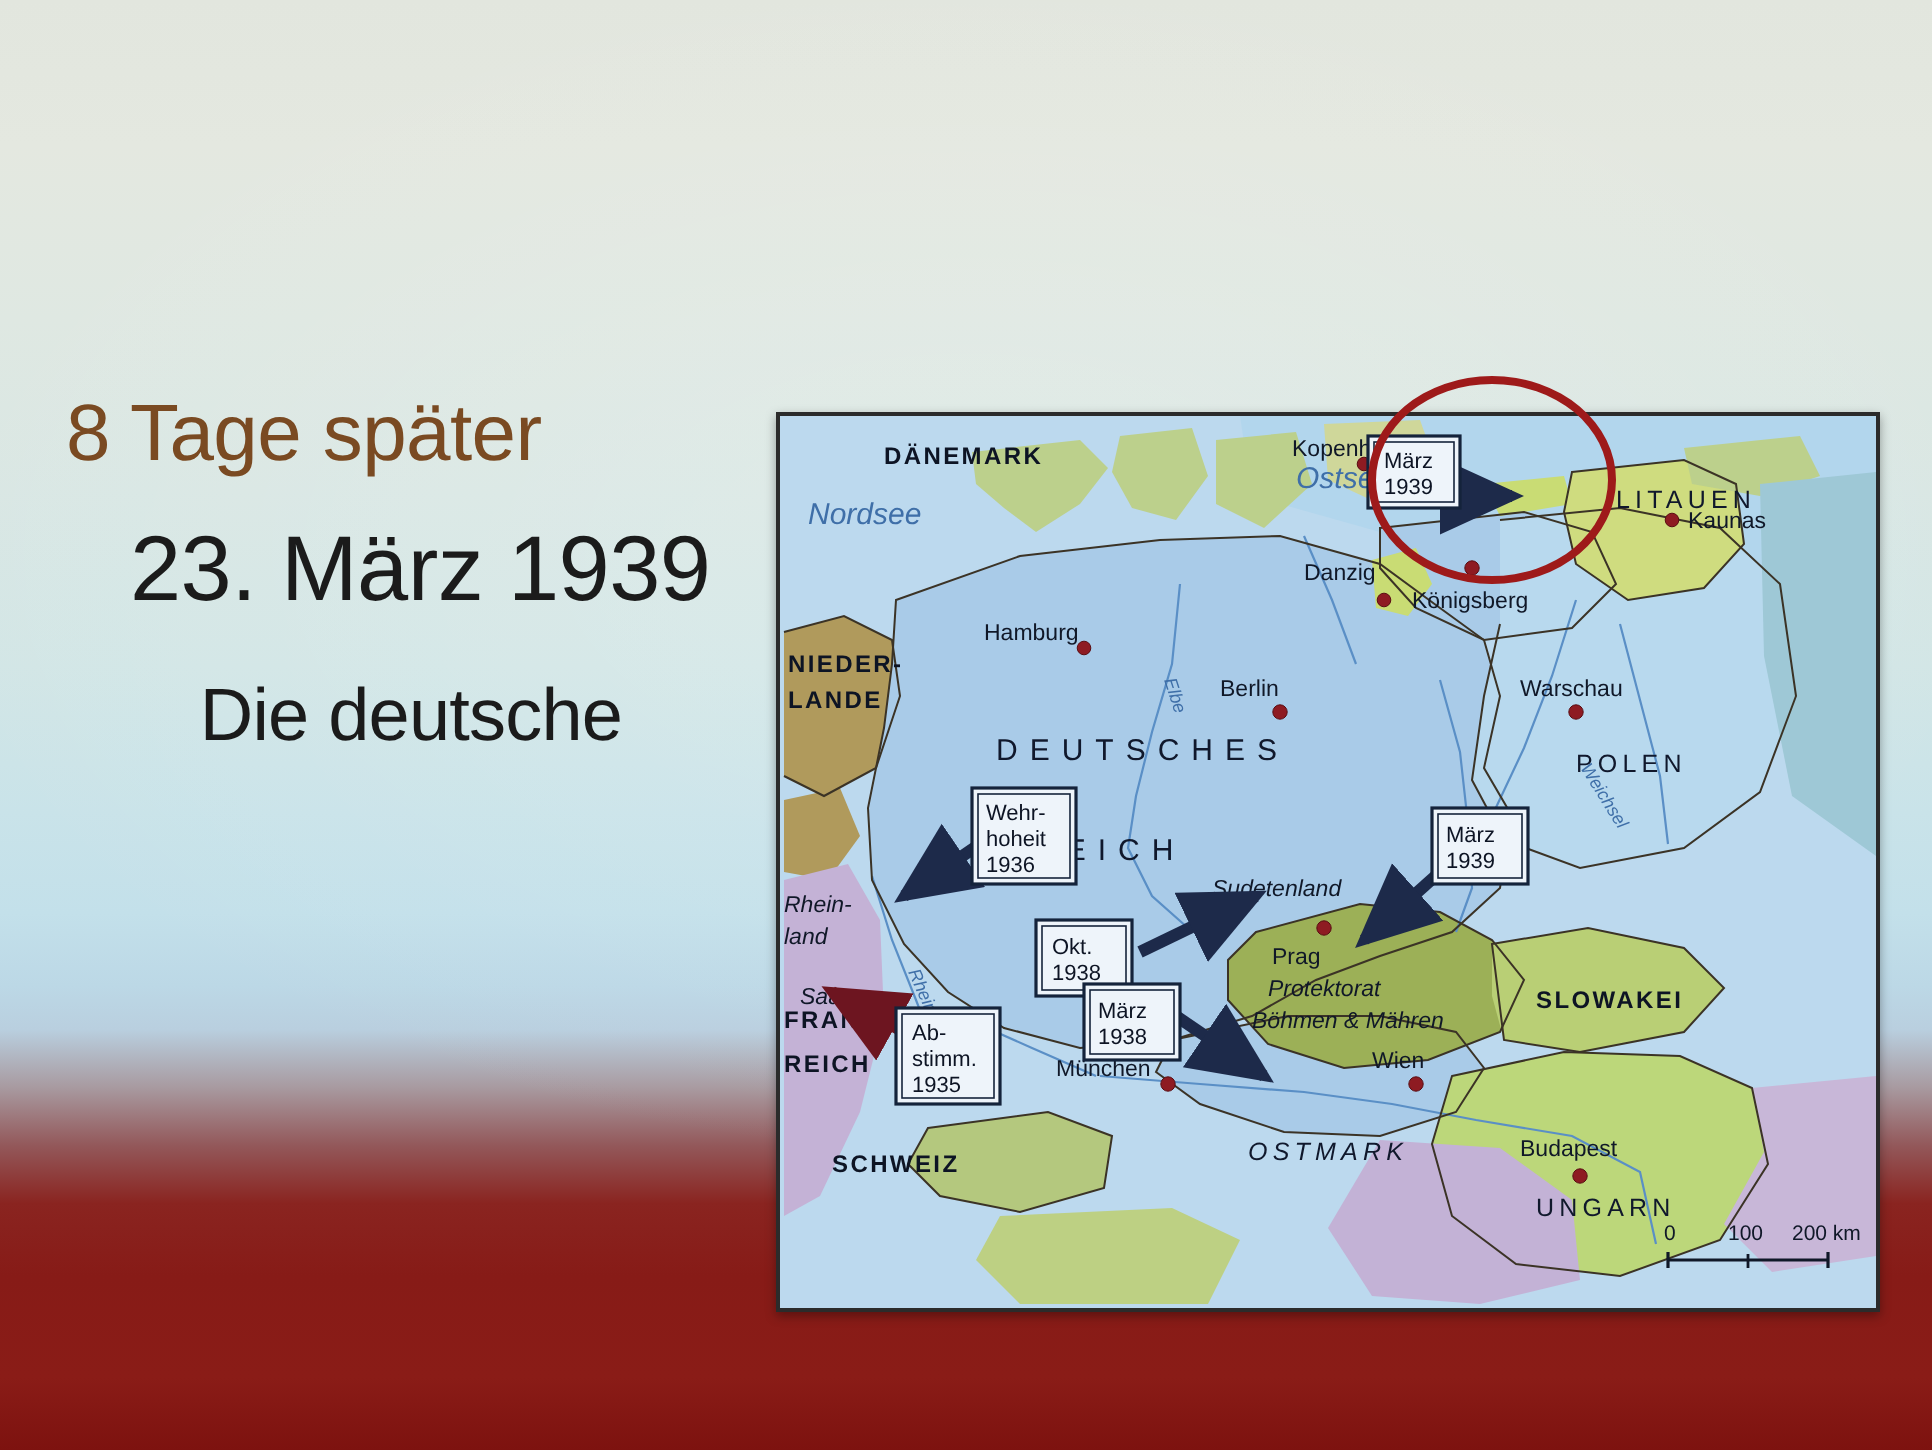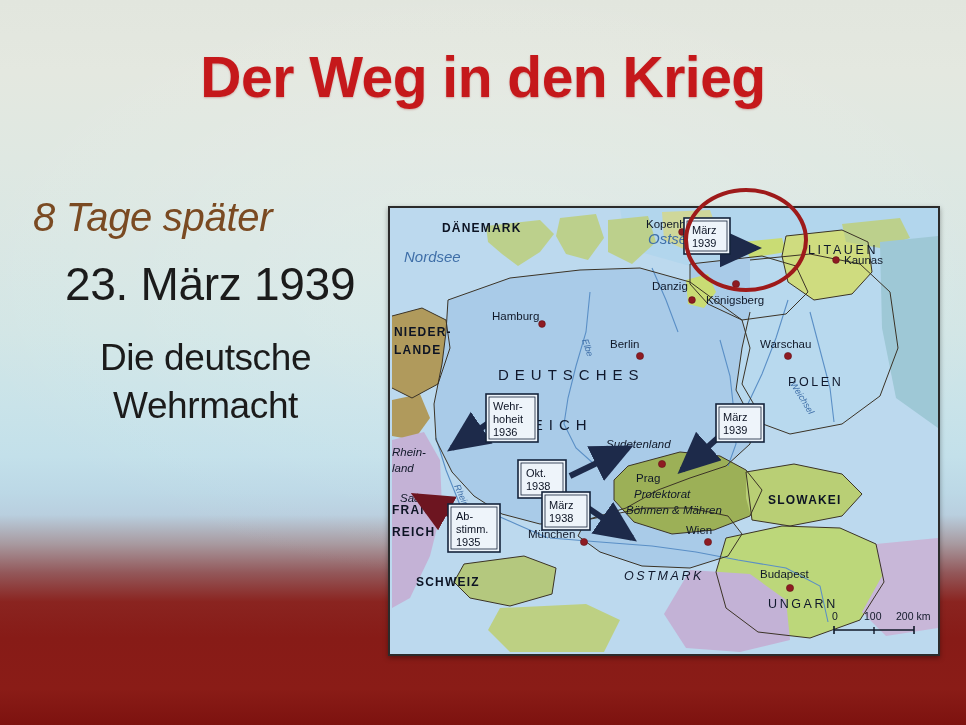--- a/index.html
+++ b/index.html
@@ -39,21 +39,21 @@
     position:absolute;left:0;top:44px;width:966px;text-align:center;
     font-size:57px;font-weight:bold;color:#c5181b;
     letter-spacing:-0.5px;
     text-shadow:0 1px 2px rgba(150,0,0,0.28);
     white-space:nowrap;
   }
 
   
   #leftcol{position:absolute;left:33px;top:196px;width:345px;}
   #subhead{
-    font-size:40px;font-style:italic;color:#7a4a22;
+    font-size:40px;color:#7a4a22;
     font-weight:normal;line-height:1.05;letter-spacing:-0.3px;
     white-space:nowrap;
   }
   #dateline{
     margin-top:22px;font-size:46px;color:#1b1b1b;line-height:1.05;
     letter-spacing:-0.3px;white-space:nowrap;margin-left:32px;
   }
   #body-para{
     margin-top:26px;font-size:37px;color:#1b1b1b;line-height:1.28;
     letter-spacing:-0.4px;
@@ -91,28 +91,26 @@
     position:absolute;left:684px;top:188px;width:116px;height:96px;
     border:4px solid #9e1a1a;border-radius:50%;
     pointer-events:none;
   }
 </style>
 </head>
 <body>
 
 <div id="slide">
 
-  <div id="title">Der Weg in den Krieg</div>
 
   <div id="leftcol">
     <div id="subhead">8 Tage später</div>
     <div id="dateline">23. März 1939</div>
     <div id="body-para">
       <div>Die deutsche</div>
-      <div>Wehrmacht</div>
     </div>
   </div>
 
   <div id="map-wrap">
     <svg id="map-svg" viewBox="0 0 548 446" xmlns="http://www.w3.org/2000/svg">
       <defs>
         <marker id="ah" markerWidth="7" markerHeight="7" refX="6" refY="3.2" orient="auto">
           <path d="M0,0 L7,3.2 L0,6.4 Z" fill="#1d2a4a"></path>
         </marker>
         <marker id="ahr" markerWidth="7" markerHeight="7" refX="6" refY="3.2" orient="auto">

